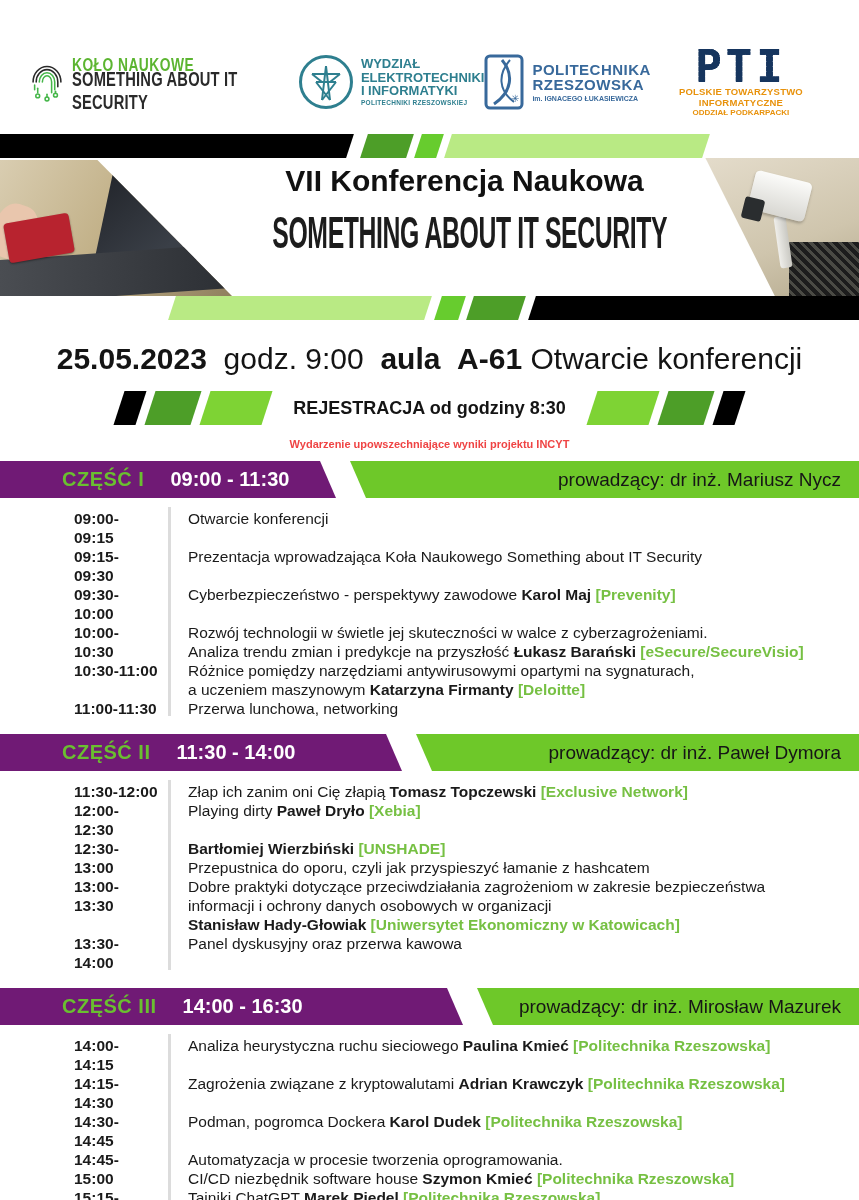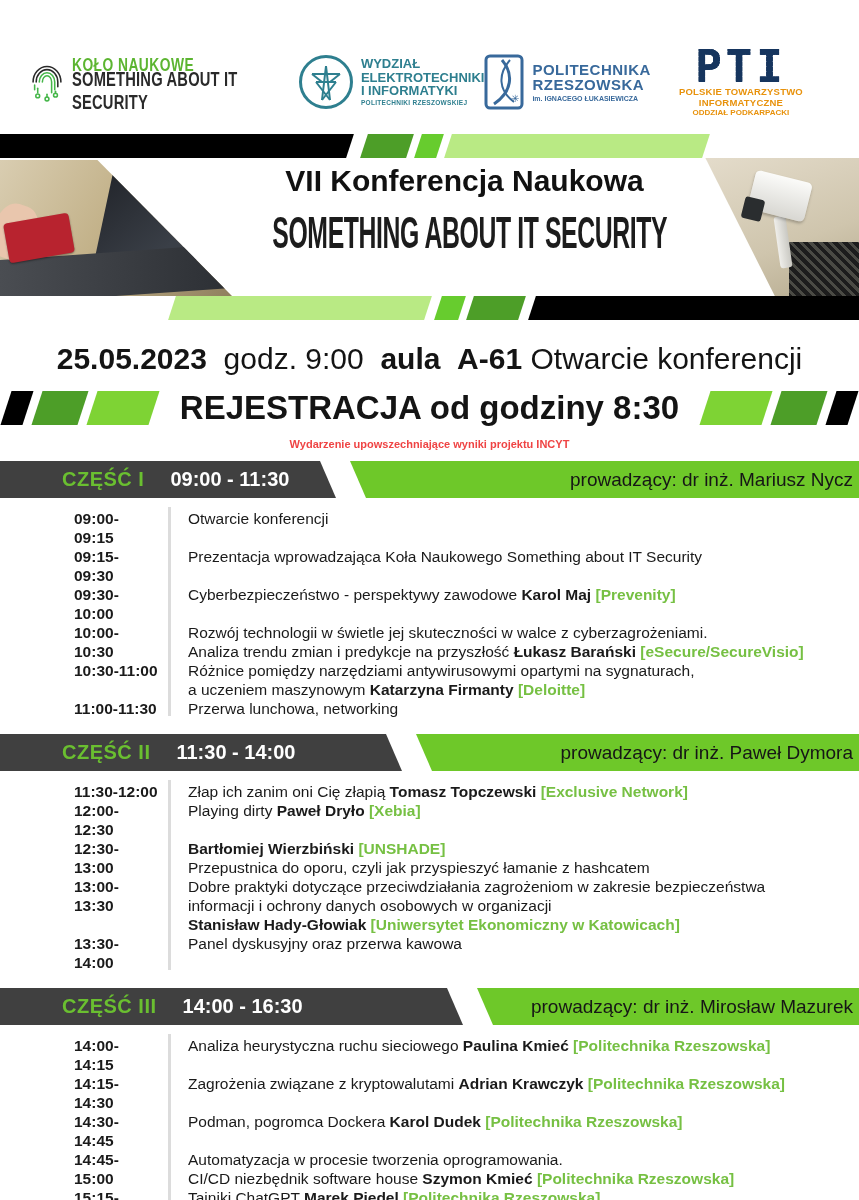--- a/index.html
+++ b/index.html
@@ -79,32 +79,32 @@
 
   
   .date-line { text-align:center; font-size:30px; margin-top:18px; color:#141414; }
   .date-line .b { font-weight:700; }
   .reg-row { display:flex; align-items:center; justify-content:center; gap:26px; margin-top:14px; height:36px; }
   .pg { display:flex; gap:9px; align-items:stretch; height:34px; }
   .pg span { display:block; transform:skewX(-18deg); }
   .pp-black { width:22px; background:#000; }
   .pp-dg { width:46px; background:#4d9e28; }
   .pp-lg { width:62px; background:#7ed334; }
-  .reg-text { font-size:33px; font-weight:700; color:#141414; }
+  .reg-text { font-size:18px; font-weight:700; color:#141414; }
   .note-line { text-align:center; font-size:11px; font-weight:700; margin-top:12px; color:#ef4444; }
 
   
   .sec-header { position:relative; height:37px; margin-top:11px; }
-  .sec-black { position:absolute; left:0; top:0; bottom:0; background:#404040; color:#fff;
+  .sec-black { position:absolute; left:0; top:0; bottom:0; background:#701a75; color:#fff;
       display:flex; align-items:center; gap:26px; padding-left:62px;
       clip-path:polygon(0 0,calc(100% - 16px) 0,100% 100%,0 100%); }
   .sec-label { color:#6abf30; font-weight:700; font-size:20px; letter-spacing:.5px; }
   .sec-hours { font-weight:700; font-size:20px; }
   .sec-green { position:absolute; right:0; top:0; bottom:0; background:#6ec829;
-      display:flex; align-items:center; justify-content:flex-end; padding-right:6px;
+      display:flex; align-items:center; justify-content:flex-end; padding-right:18px;
       clip-path:polygon(0 0,100% 0,100% 100%,16px 100%); }
   .sec-chair { font-size:19px; color:#161616; }
   .sec-1 .sec-black { width:336px; } .sec-1 .sec-green { left:350px; }
   .sec-2 .sec-black { width:402px; } .sec-2 .sec-green { left:416px; }
   .sec-3 .sec-black { width:463px; } .sec-3 .sec-green { left:477px; }
   .rows { position:relative; padding:11px 14px 5px 74px; }
   .rows::before { content:""; position:absolute; left:168px; top:9px; bottom:7px; width:3px; background:#dcdcdc; }
   .srow { display:flex; font-size:15.5px; line-height:19px; }
   .srow .time { width:84px; flex-shrink:0; font-weight:700; }
   .srow .content { padding-left:30px; flex:1; }

